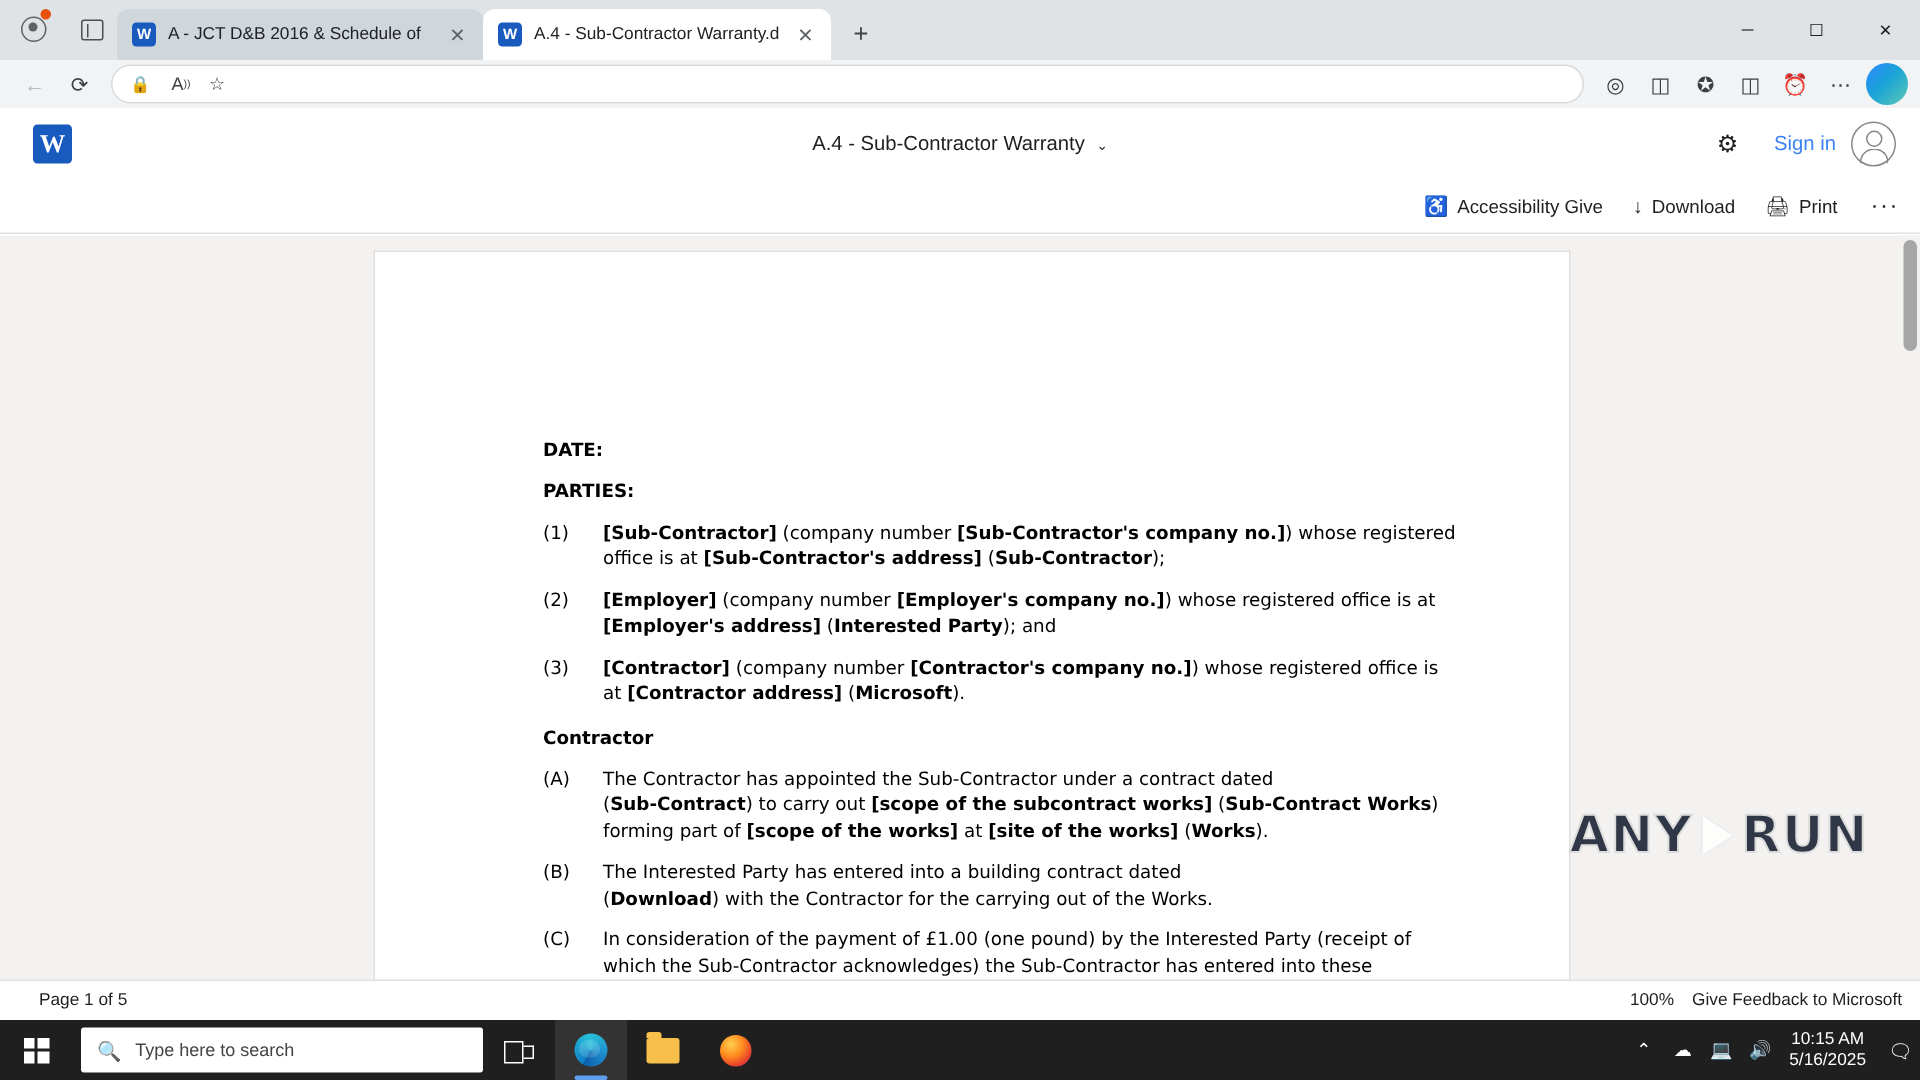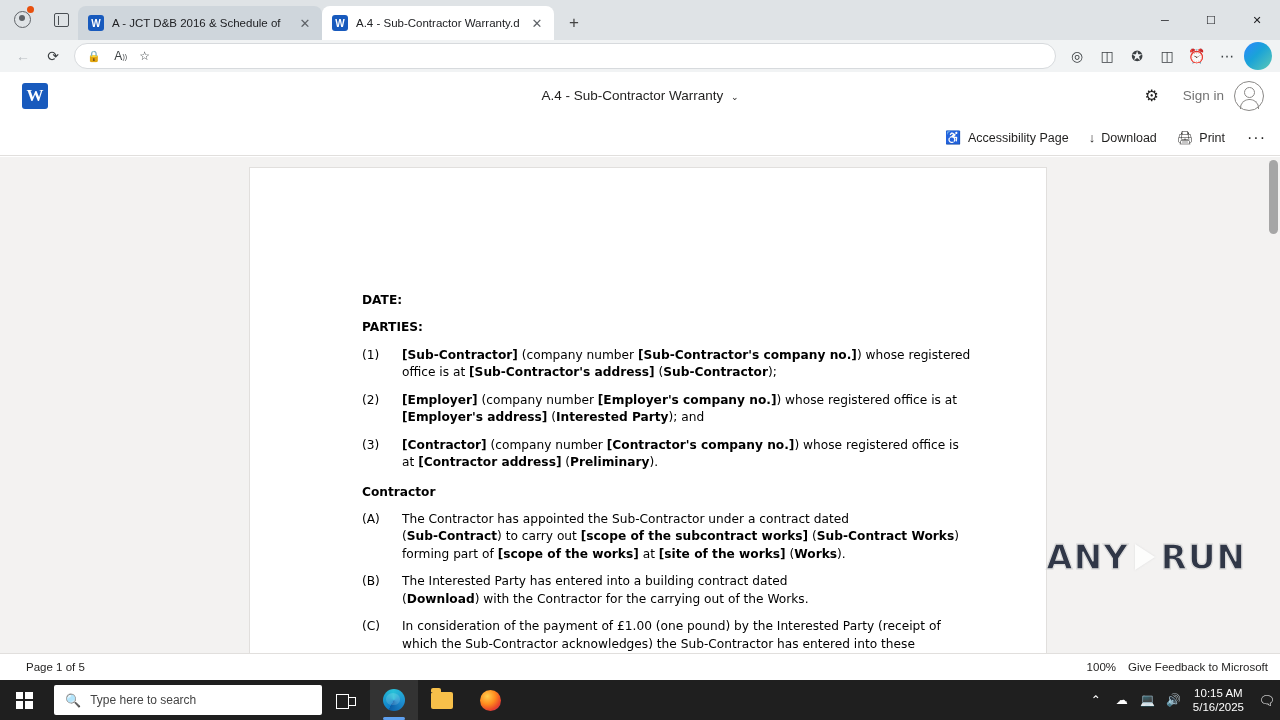--- a/index.html
+++ b/index.html
@@ -132,21 +132,21 @@
     position: absolute; left: 0; right: 0; text-align: center;
     font-size: 13.5px; color: #201f1e;
   }
   .doc-title .chev { font-size: 9px; margin-left: 4px; color: #201f1e; }
   .hdr-right { margin-left: auto; display: flex; align-items: center; padding-right: 16px; }
   .gear {
     width: 30px; height: 30px; display: flex; align-items: center; justify-content: center;
     font-size: 16px; color: #201f1e;
   }
   .signin {
-    font-size: 13.5px; color: #737373; margin: 0 10px 0 16px;
+    font-size: 13.5px; color: #3b82f6; margin: 0 10px 0 16px;
   }
   .avatar {
     width: 30px; height: 30px; border-radius: 50%; border: 1.4px solid #8a8886;
     display: flex; align-items: center; justify-content: center; position: relative;
   }
   .avatar::before {
     content: ""; width: 9px; height: 9px; border-radius: 50%; border: 1.4px solid #8a8886;
     position: absolute; top: 5px;
   }
   .avatar::after {
@@ -365,21 +365,21 @@
     <div class="hdr-right">
       <div class="gear">⚙</div>
       <div class="signin">Sign in</div>
       <div class="avatar"></div>
     </div>
   </div>
 
   <div class="cmdbar">
     <div class="cmd-item">
       <span class="ci">♿</span>
-      <span>Accessibility Page</span>
+      <span>Accessibility Give</span>
     </div>
     <div class="cmd-item">
       <span class="ci">↓</span>
       <span>Download</span>
     </div>
     <div class="cmd-item">
       <span class="ci">🖨</span>
       <span>Print</span>
     </div>
     <div class="cmd-ellipsis">···</div>
@@ -395,21 +395,21 @@
         <div class="para">
           <div class="num">(1)</div>
           <div class="txt"><b>[Sub-Contractor]</b> (company number <b>[Sub-Contractor's company no.]</b>) whose registered office is at <b>[Sub-Contractor's address]</b> (<b>Sub-Contractor</b>);</div>
         </div>
         <div class="para">
           <div class="num">(2)</div>
           <div class="txt"><b>[Employer]</b> (company number <b>[Employer's company no.]</b>) whose registered office is at <b>[Employer's address]</b> (<b>Interested Party</b>); and</div>
         </div>
         <div class="para">
           <div class="num">(3)</div>
-          <div class="txt"><b>[Contractor]</b> (company number <b>[Contractor's company no.]</b>) whose registered office is at <b>[Contractor address]</b> (<b>Preliminary</b>).</div>
+          <div class="txt"><b>[Contractor]</b> (company number <b>[Contractor's company no.]</b>) whose registered office is at <b>[Contractor address]</b> (<b>Microsoft</b>).</div>
         </div>
 
         <div class="sub">Contractor</div>
 
         <div class="para">
           <div class="num">(A)</div>
           <div class="txt">The Contractor has appointed the Sub-Contractor under a contract dated <br>(<b>Sub-Contract</b>) to carry out <b>[scope of the subcontract works]</b> (<b>Sub-Contract Works</b>) forming part of <b>[scope of the works]</b> at <b>[site of the works]</b> (<b>Works</b>).</div>
         </div>
         <div class="para">
           <div class="num">(B)</div>

